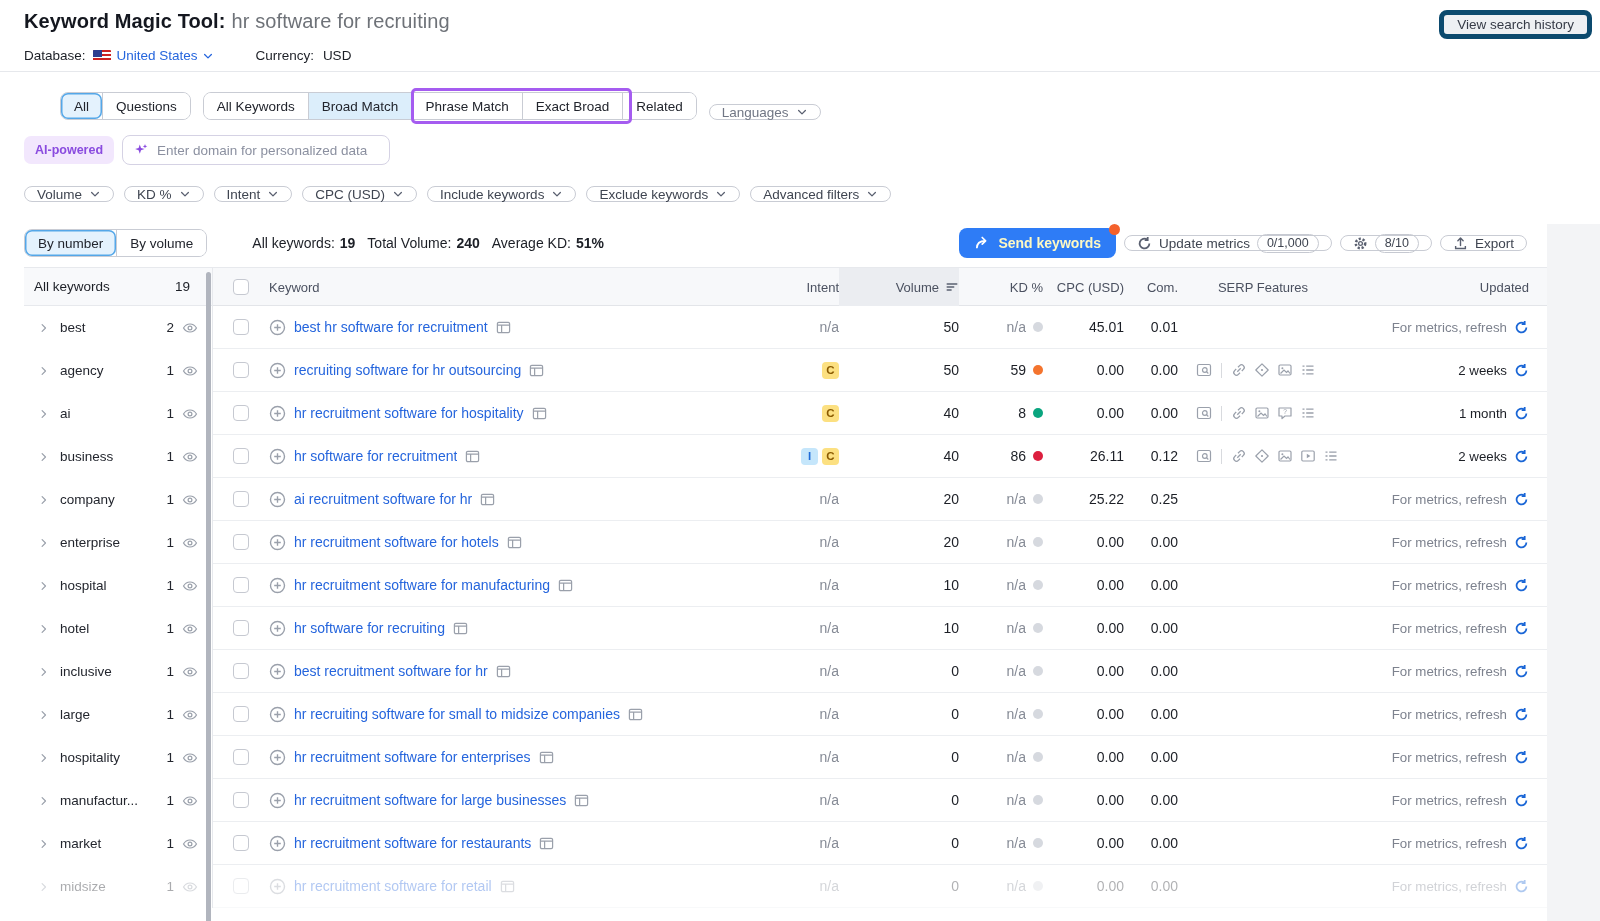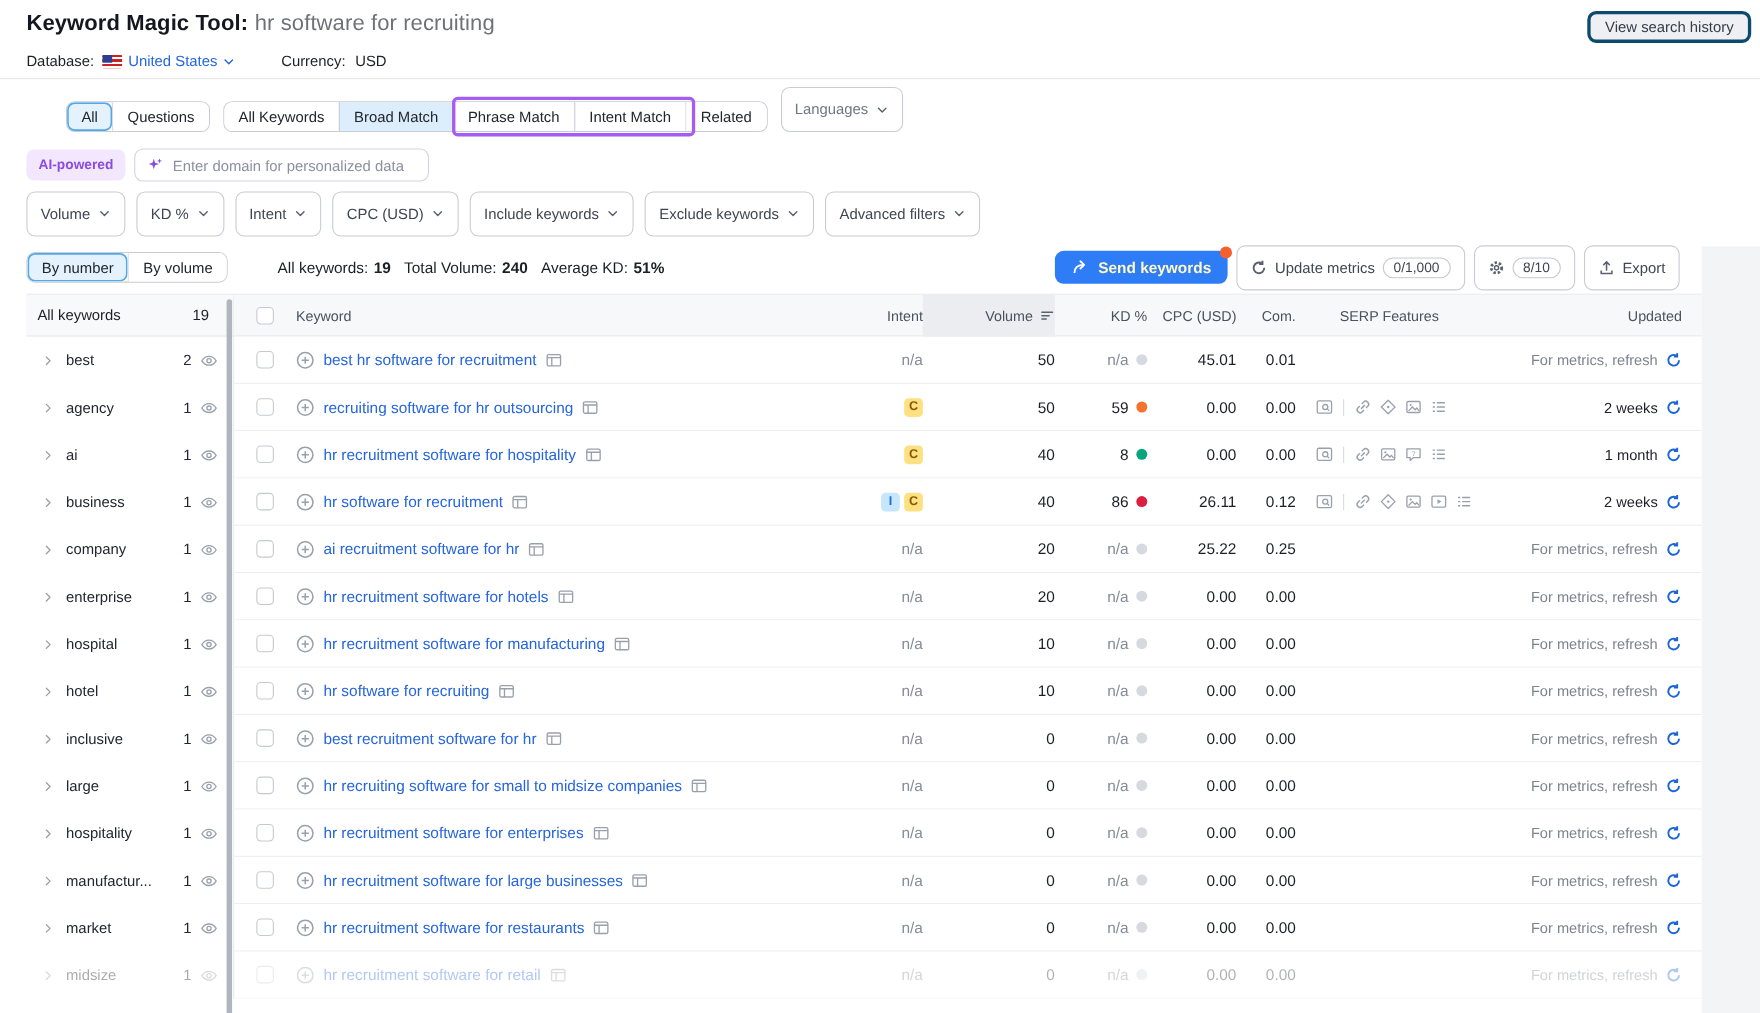--- a/index.html
+++ b/index.html
@@ -5,41 +5,41 @@
   * { margin:0; padding:0; box-sizing:border-box; }
   html,body { width:1600px; height:921px; }
   body { font-family:"Liberation Sans", sans-serif; background:#fff; color:#1c1f26; overflow:hidden; }
   .page { position:relative; width:1600px; height:921px; background:#fff; }
 
   
   .topbar { padding:10px 8px 0 24px; height:72px; border-bottom:1px solid #e6e8ec; }
   .title-row { display:flex; align-items:flex-start; justify-content:space-between; }
   .title-row h1 { font-size:20px; font-weight:700; color:#14171f; letter-spacing:.1px; }
   .title-row .t-query { font-weight:400; color:#6e7278; margin-left:6px; }
-  .btn-light { height:29px; padding:0 13px; background:#eef0f3; border:3px solid #0c4a6e; border-radius:8px;
+  .btn-light { height:29px; padding:0 13px; background:#eef0f3; border:5px solid #0c4a6e; border-radius:8px;
                font-size:13.5px; color:#363b47; font-family:inherit; cursor:pointer; }
   .meta-row { display:flex; align-items:center; margin-top:9px; font-size:13.5px; color:#1c1f26; }
   .usflag { position:relative; width:18px; height:12px; margin:0 6px 0 7px; display:inline-block;
             background:repeating-linear-gradient(#c22 0 2px, #fff 2px 4px); border-radius:1px; overflow:hidden; }
   .usflag::before { content:""; position:absolute; left:0; top:0; width:9px; height:7px; background:#2d3d8f; }
   .db-link { display:inline-flex; align-items:center; gap:4px; color:#2565dd; cursor:pointer; }
   .db-link .icon { color:#2565dd; }
   .cur { margin-left:42px; }
   .cur b { font-weight:400; margin-left:5px; }
 
   
   .icon { display:inline-flex; align-items:center; justify-content:center; line-height:0; }
   .seg { display:inline-flex; border:1px solid #c9ccd4; border-radius:8px; background:#fff; height:28px; overflow:visible; }
   .seg-item { display:inline-flex; align-items:center; padding:0 13px; font-size:13.5px; color:#22252d;
               border-left:1px solid #c9ccd4; cursor:pointer; white-space:nowrap; background:#fff; }
   .seg-item:first-child { border-left:none; border-radius:7px 0 0 7px; }
   .seg-item:last-child { border-radius:0 7px 7px 0; }
   .seg-item.sel { background:#e4f2fd; box-shadow:inset 0 0 0 1.5px #54a7e8; border-radius:7px; }
   .seg-item.activebg { background:#dcEEfb; background:#dceefb; }
-  .btn-outline { height:41px; display:inline-flex; align-items:center; gap:7px; padding:0 12px; background:#fff;
+  .btn-outline { height:16px; display:inline-flex; align-items:center; gap:7px; padding:0 12px; background:#fff;
                  border:1px solid #c9ccd4; border-radius:8px; font-size:13.5px; color:#3f4551; font-family:inherit; cursor:pointer; white-space:nowrap; }
   .btn-outline .icon { color:#5a6070; }
   .pill { border:1px solid #c6c9d1; border-radius:999px; padding:1.5px 9px; font-size:12.5px; color:#3f4551; }
 
   
   .tabs-row { position:relative; display:flex; align-items:flex-end; gap:12px; margin:20px 24px 0 24px; height:28px;padding-left:36px; }
   .annotation { position:absolute; border:3px solid var(--purple); border-radius:5px; pointer-events:none; }
 
   
   .ai-row { display:flex; align-items:center; margin:15px 24px 0 24px; height:30px; }
@@ -144,21 +144,21 @@
 
   <div class="tabs-row">
     <div class="seg" id="tab-group1">
         <span class="seg-item sel">All</span>
         <span class="seg-item">Questions</span>
       </div>
     <div class="seg" id="tab-group2">
         <span class="seg-item">All Keywords</span>
         <span class="seg-item activebg">Broad Match</span>
         <span class="seg-item">Phrase Match</span>
-        <span class="seg-item">Intent Match</span>
+        <span class="seg-item">Exact Broad</span>
         <span class="seg-item">Related</span>
       </div>
     <button class="btn-outline" style="color:#707684;">
       <span>Languages</span>
       <span class="icon" id="lang-chev">
           <svg width="12" height="12" viewBox="0 0 16 16" fill="none" xmlns="http://www.w3.org/2000/svg">
             <path d="M3.5 6 8 10.5 12.5 6" stroke="currentColor" fill="none" stroke-width="1.7" stroke-linecap="round" stroke-linejoin="round"></path>
           </svg>
         </span>
     </button>

